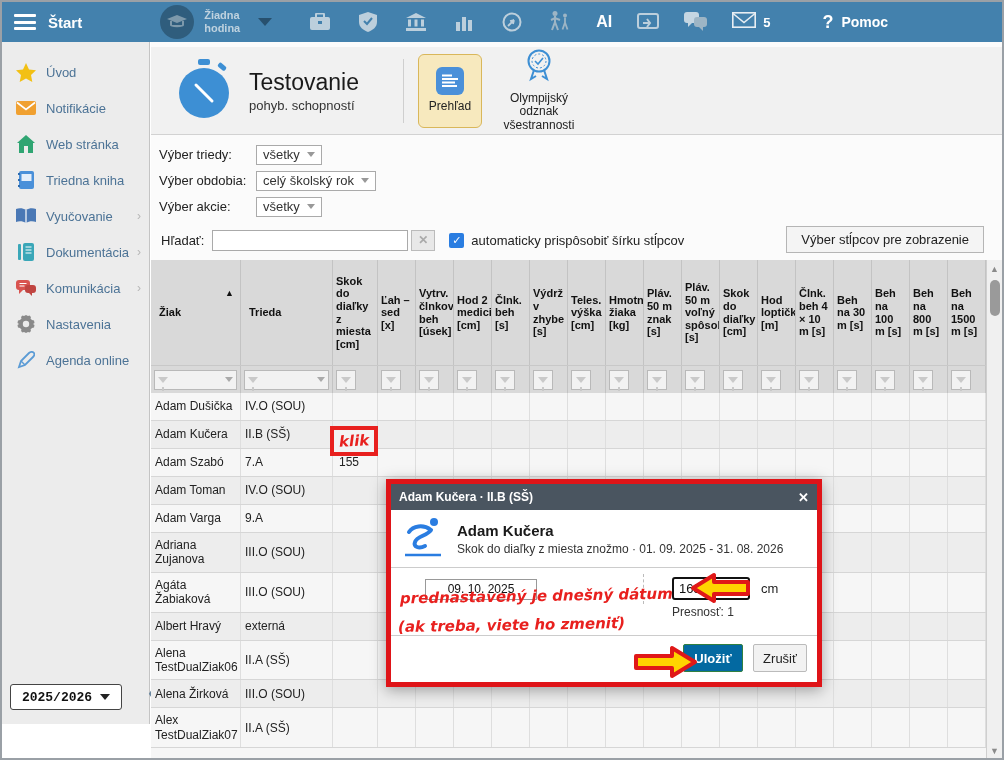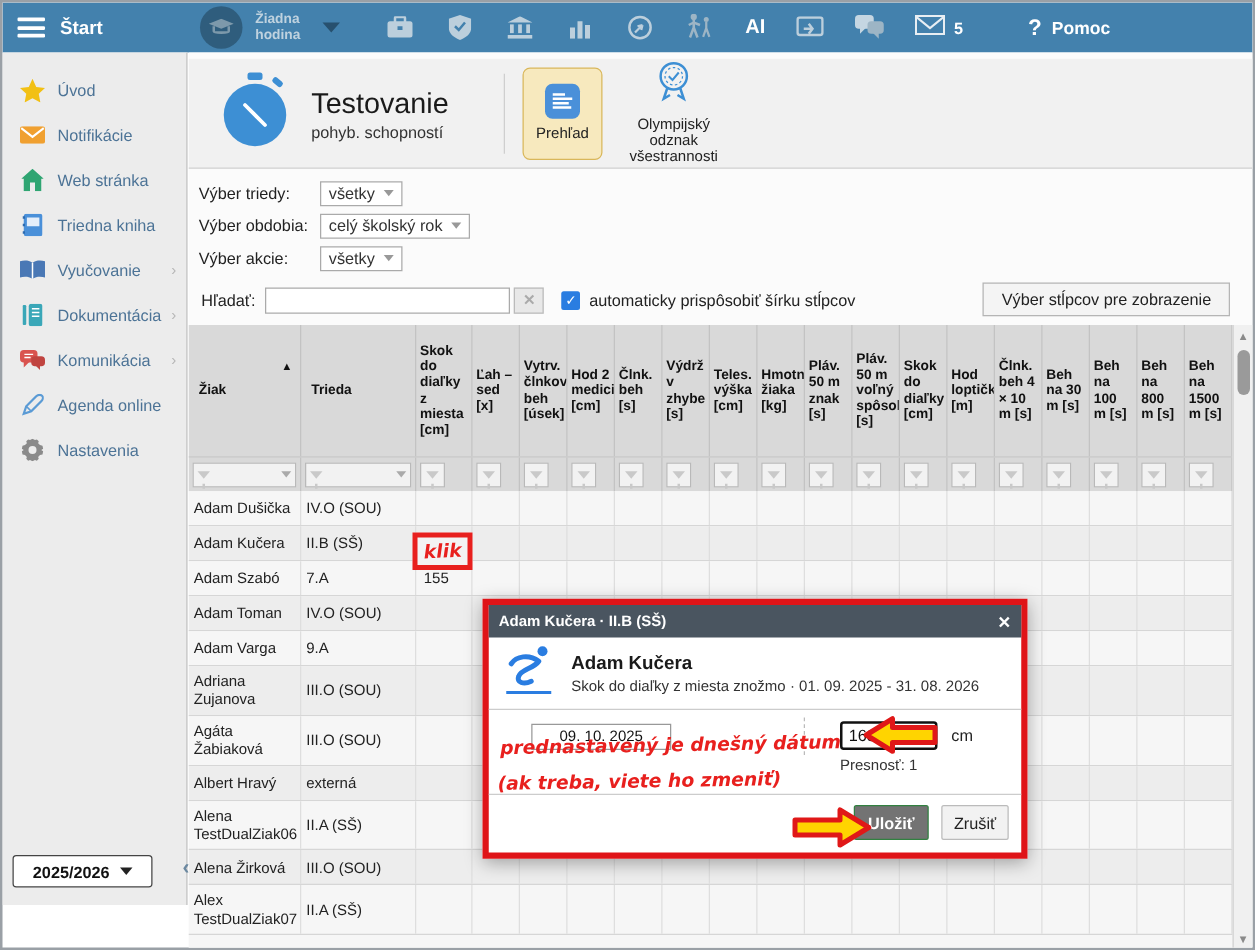--- a/index.html
+++ b/index.html
@@ -28,21 +28,21 @@
   .userbox .l1 { color:#fff; font-size:11px; font-weight:bold; }
   .userbox .l2 { color:#b9cbd9; font-size:12px; }
   .userbox .caret { position:absolute; right:6px; top:16px; border-top-color:#9fb6c6; border-left-width:6px; border-right-width:6px; border-top-width:7px; }
 
   
   .sidebar { position:absolute; left:0; top:40px; width:148px; height:682px; background:#ececec; border-right:1px solid #c4c4c4; }
   .side-item { display:flex; align-items:center; height:36px; padding-left:14px; cursor:pointer; position:relative; }
   .side-item .icn { width:20px; height:20px; display:flex; align-items:center; justify-content:center; margin-right:10px; }
   .side-item .lbl { color:#4c7396; font-size:13px; }
   .side-item .chev { position:absolute; right:8px; color:#b7b7b7; font-size:12px; }
-  .year-area { position:absolute; left:8px; bottom:14px; display:flex; align-items:flex-start; gap:24px; }
+  .year-area { position:absolute; left:8px; bottom:14px; display:flex; align-items:flex-start; gap:24px;font-family:Liberation Mono, monospace; }
   .year-select { width:112px; height:26px; background:#fff; border:1px solid #444; border-radius:3px; display:flex; align-items:center; justify-content:center; gap:8px; font-size:13px; font-weight:bold; color:#111; cursor:pointer; }
   .year-select .vcaret { width:0; height:0; border-left:5px solid transparent; border-right:5px solid transparent; border-top:6px solid #222; }
   .collapse { color:#6b88a0; font-size:17px; font-weight:bold; cursor:pointer; }
 
   
   .main { position:absolute; left:149px; top:40px; width:851px; height:718px; background:#fbfbfb; }
   .head-band { position:absolute; left:0; top:5px; width:851px; height:88px; background:#f1f1f1; border-bottom:1px solid #d2d2d2; display:flex; align-items:center; }
   .stopwatch { margin-left:24px; }
   .title-block { margin-left:16px; }
   .page-title { font-size:23px; color:#1a1a1a; }
@@ -110,21 +110,21 @@
   .m-name { font-size:15px; font-weight:bold; color:#1a1a1a; }
   .m-sub { font-size:12px; color:#333; margin-top:3px; }
   .modal-form { position:relative; height:68px; border-bottom:1px solid #ccc; }
   .dash-sep { position:absolute; left:252px; top:6px; height:30px; border-left:1px dashed #bbb; }
   .date-input { position:absolute; left:34px; top:11px; width:112px; height:21px; border:1px solid #999; background:#fff; font-size:12px; color:#111; text-align:center; line-height:19px; }
   .value-input { position:absolute; left:281px; top:9px; width:78px; height:23px; border:2px solid #111; border-radius:3px; background:#fff; font-size:13px; color:#111; padding-left:5px; line-height:19px; }
   .unit { position:absolute; left:370px; top:13px; font-size:13px; color:#222; }
   .precision { position:absolute; left:281px; top:37px; font-size:12px; color:#333; }
   .modal-footer { position:relative; height:44px; }
   .btn { position:absolute; top:8px; height:28px; font-size:13px; display:flex; align-items:center; justify-content:center; cursor:pointer; }
-  .btn-save { right:74px; width:60px; background:#737373; border:1px solid #318040; color:#fff; font-weight:bold; border-radius:2px; }
+  .btn-save { right:74px; width:60px; background:#0369a1; border:1px solid #318040; color:#fff; font-weight:bold; border-radius:2px; }
   .btn-cancel { right:10px; width:54px; background:#f2f2f2; border:1px solid #bbb; color:#222; border-radius:2px; }
 
   .hand-note { position:absolute; color:#e8201e; font-family:"DejaVu Sans", sans-serif; font-style:italic; font-weight:bold; font-size:15px; transform:rotate(-1deg); white-space:nowrap; z-index:11; }
   .note1 { left:398px; top:585px; }
   .note2 { left:396px; top:614px; }
 
   .arrow-svg { position:absolute; z-index:12; }
 </style>
 </head>
 <body>
@@ -292,34 +292,34 @@
             <polygon points="16,12 16,16 12,12" fill="#c04440"></polygon>
             <path d="M3.5 3.5 h7 M3.5 6 h5" stroke="#fff" stroke-width="1.1"></path>
           </svg>
         </span>
       <span class="lbl">Komunikácia</span>
       <span class="chev">›</span>
     </div>
     <div class="side-item">
       <span class="icn">
           <svg width="18" height="18" viewBox="0 0 18 18">
-            <path d="M2 16 L4 10 L12 2 C13.5 0.5 16 0.5 17 2 C18 3.5 17 5 16 6 L8 14 Z" fill="none" stroke="#5b9bd5" stroke-width="1.8"></path>
-            <path d="M4 10 l4 4" stroke="#5b9bd5" stroke-width="1.4"></path>
-          </svg>
-        </span>
-      <span class="lbl">Agenda online</span>
+            <path d="M9 0 L11 1 L12.5 0.5 L14 2 L13.5 3.5 L15 5 L17 5.5 L17.5 8 L16 9 L17.5 10 L17 12.5 L15 13 L13.5 14.5 L14 16 L12.5 17.5 L11 17 L9 18 L7 17 L5.5 17.5 L4 16 L4.5 14.5 L3 13 L1 12.5 L0.5 10 L2 9 L0.5 8 L1 5.5 L3 5 L4.5 3.5 L4 2 L5.5 0.5 L7 1 Z" fill="#8a8a8a"></path>
+            <circle cx="9" cy="9" r="3.2" fill="#ececec"></circle>
+          </svg>
+        </span>
+      <span class="lbl">Nastavenia</span>
     </div>
     <div class="side-item">
       <span class="icn">
           <svg width="18" height="18" viewBox="0 0 18 18">
-            <path d="M9 0 L11 1 L12.5 0.5 L14 2 L13.5 3.5 L15 5 L17 5.5 L17.5 8 L16 9 L17.5 10 L17 12.5 L15 13 L13.5 14.5 L14 16 L12.5 17.5 L11 17 L9 18 L7 17 L5.5 17.5 L4 16 L4.5 14.5 L3 13 L1 12.5 L0.5 10 L2 9 L0.5 8 L1 5.5 L3 5 L4.5 3.5 L4 2 L5.5 0.5 L7 1 Z" fill="#8a8a8a"></path>
-            <circle cx="9" cy="9" r="3.2" fill="#ececec"></circle>
-          </svg>
-        </span>
-      <span class="lbl">Nastavenia</span>
+            <path d="M2 16 L4 10 L12 2 C13.5 0.5 16 0.5 17 2 C18 3.5 17 5 16 6 L8 14 Z" fill="none" stroke="#5b9bd5" stroke-width="1.8"></path>
+            <path d="M4 10 l4 4" stroke="#5b9bd5" stroke-width="1.4"></path>
+          </svg>
+        </span>
+      <span class="lbl">Agenda online</span>
     </div>
     <div class="year-area">
       <div class="year-select">
         <span>2025/2026</span>
         <span class="vcaret"></span>
       </div>
       <div class="collapse">‹</div>
     </div>
   </div>
 

